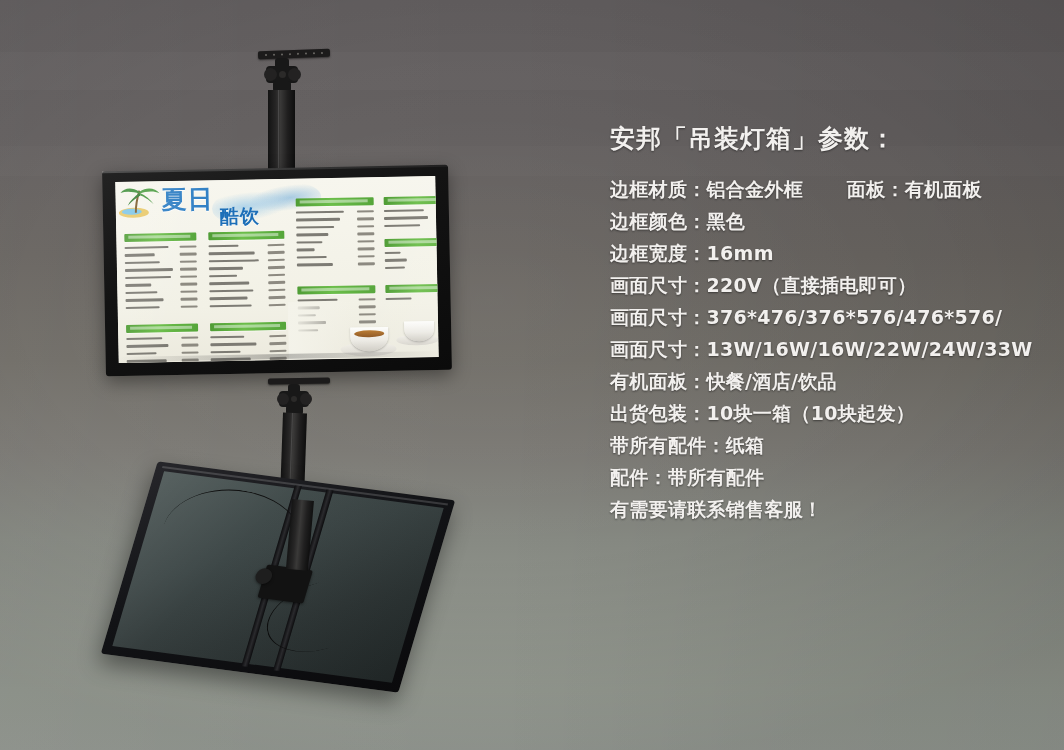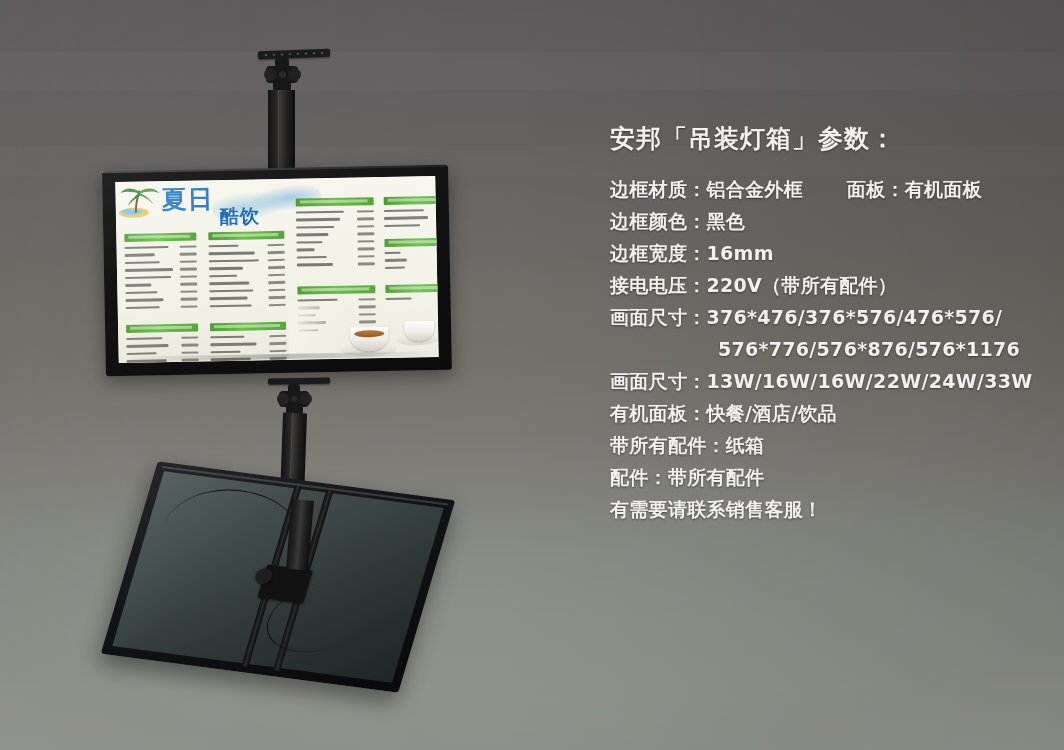--- a/index.html
+++ b/index.html
@@ -537,23 +537,23 @@
   <div class="spec">
     <h1>安邦「吊装灯箱」参数：</h1>
 
     <div class="line">
       <span>边框材质：铝合金外框</span>
       <span class="gap"></span>
       <span>面板：有机面板</span>
     </div>
     <div class="line">边框颜色：黑色</div>
     <div class="line">边框宽度：16mm</div>
-    <div class="line">接电电压：220V（带所有配件）</div>
+    <div class="line">画面尺寸：220V（直接插电即可）</div>
     <div class="line">画面尺寸：376*476/376*576/476*576/</div>
-    <div class="line indent">576*776/576*876/576*1176</div>
     <div class="line">画面尺寸：13W/16W/16W/22W/24W/33W</div>
     <div class="line">有机面板：快餐/酒店/饮品</div>
+    <div class="line">出货包装：10块一箱（10块起发）</div>
     <div class="line">带所有配件：纸箱</div>
     <div class="line">配件：带所有配件</div>
     <div class="line">有需要请联系销售客服！</div>
   </div>
 
 </div>
 
 </body></html>

